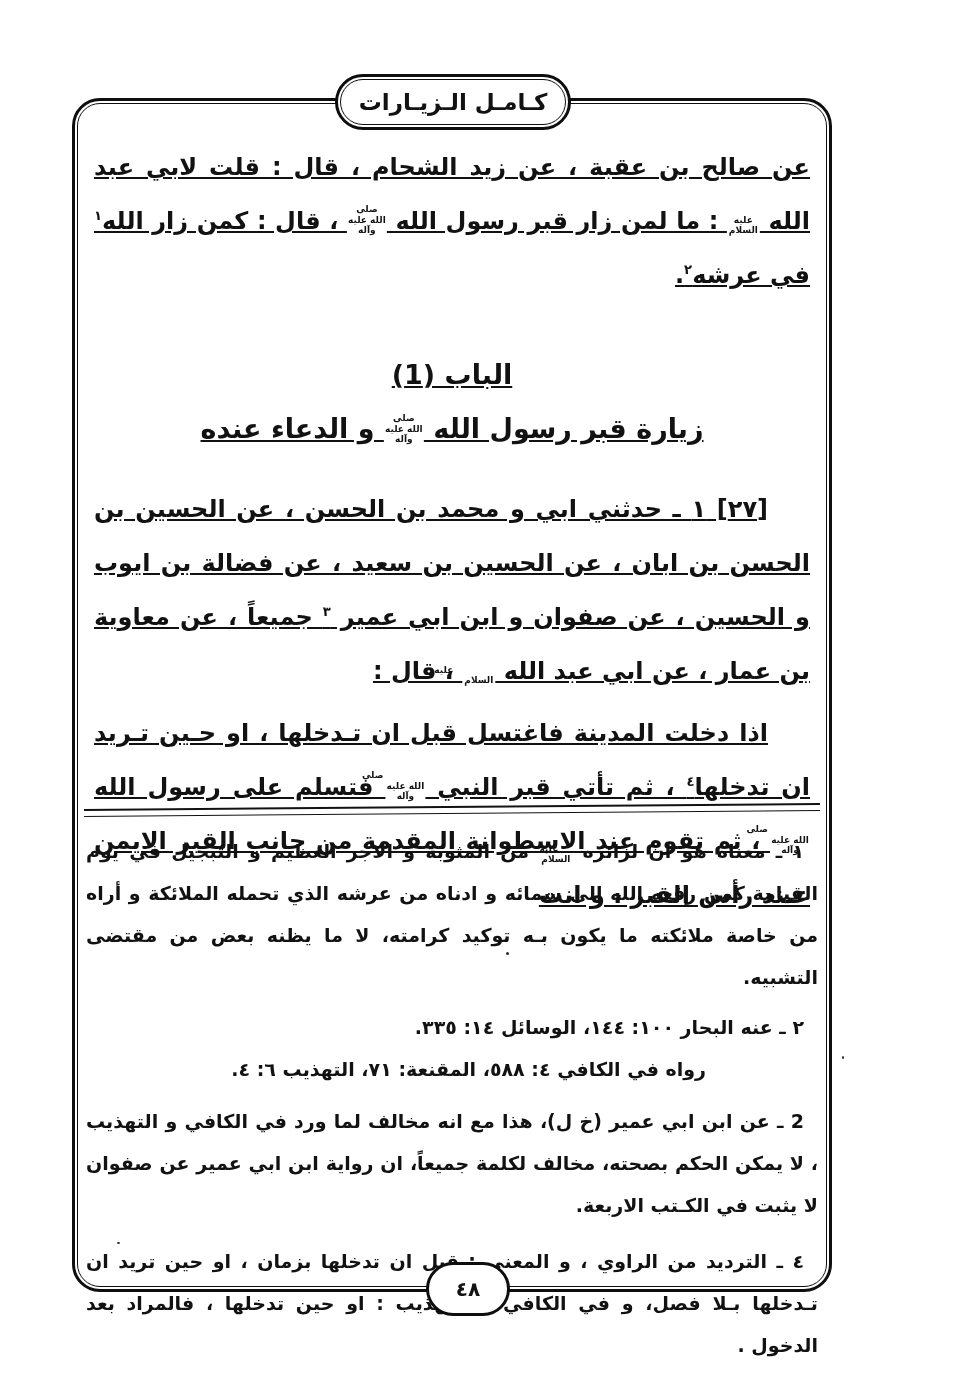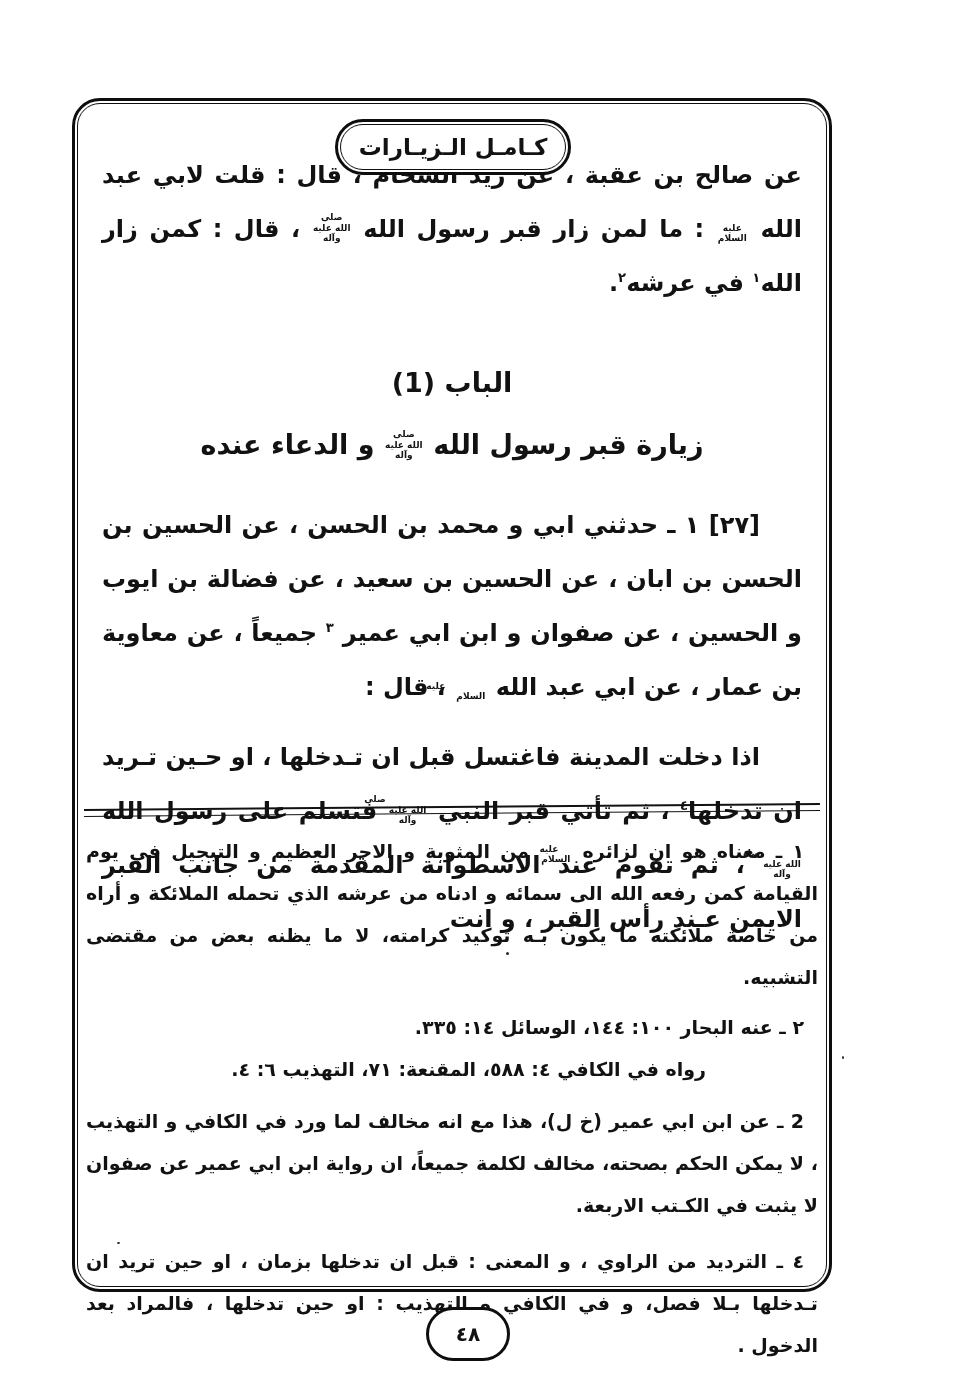--- a/index.html
+++ b/index.html
@@ -37,21 +37,20 @@
   
   .cartouche {
     position: absolute;
     background: #ffffff;
     border: 3px solid #0e0e0e;
     border-radius: 28px;
     z-index: 3;
     display: flex;
     align-items: center;
     justify-content: center;
-    margin-top: 45px;
   }
   .title-cartouche {
     left: 335px;
     top: 74px;
     width: 230px;
     height: 50px;
   }
   .cartouche-inner {
     position: absolute;
     inset: 2px;
@@ -80,21 +79,21 @@
   }
 
   
   .content {
     position: absolute;
     left: 86px;
     top: 132px;
     width: 732px;
     direction: rtl;
   }
-  .content p { margin: 16px; }
+  .content p { margin: 8px; text-decoration: underline; }
   .para {
     font-size: 24px;
     line-height: 54px;
     font-weight: bold;
     text-align: justify;
   }
   .para.heading {
     text-align: center;
     font-size: 27px;
     line-height: 46px;

